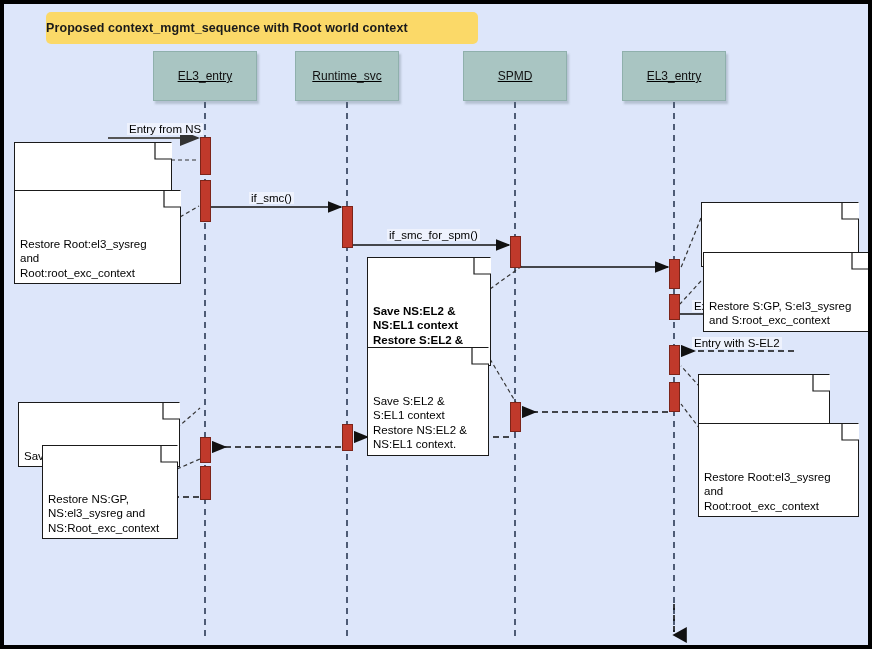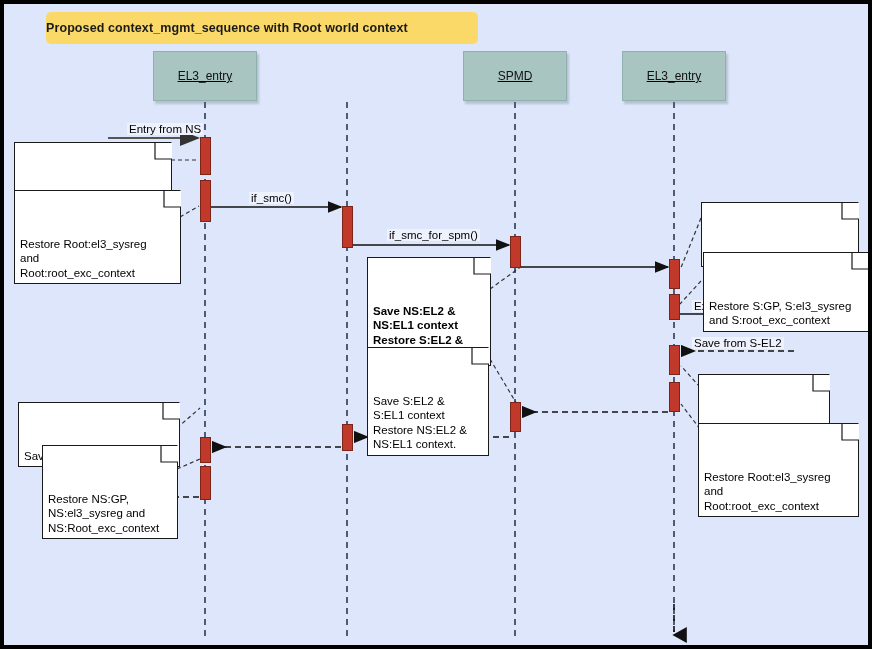--- a/index.html
+++ b/index.html
@@ -160,20 +160,23 @@
     </g>
   </svg>
 
   <div class="title-banner">
     <span>Proposed context_mgmt_sequence with Root world context</span>
   </div>
 
   <div class="participant" style="left:149px; top:47px;">
     <span>EL3_entry</span>
   </div>
+  <div class="participant" style="left:291px; top:47px;">
+    <span>Runtime_svc</span>
+  </div>
   <div class="participant" style="left:459px; top:47px;">
     <span>SPMD</span>
   </div>
   <div class="participant" style="left:618px; top:47px;">
     <span>EL3_entry</span>
   </div>
 
   <div class="activation" style="left:196px; top:133px; height:38px;"></div>
   <div class="activation" style="left:196px; top:176px; height:42px;"></div>
 
@@ -190,21 +193,21 @@
 
   <div class="activation" style="left:338px; top:420px; height:27px;"></div>
 
   <div class="activation" style="left:196px; top:433px; height:26px;"></div>
   <div class="activation" style="left:196px; top:462px; height:34px;"></div>
 
   <div class="msg-label" style="left:75px; top:119px;margin-left:48px;">Entry from NS</div>
   <div class="msg-label" style="left:245px; top:188px;">if_smc()</div>
   <div class="msg-label" style="left:383px; top:225px;">if_smc_for_spm()</div>
   <div class="msg-label" style="left:688px; top:296px;">Exit to S-EL2</div>
-  <div class="msg-label" style="left:688px; top:333px;">Save from S-EL2</div>
+  <div class="msg-label" style="left:688px; top:333px;">Entry with S-EL2</div>
 
   <div class="note" style="left:10px; top:138px; width:158px;">
     <span class="fold"></span>
     <svg class="fold-line" viewBox="0 0 24 24">
       <path d="M7,0 L7,17 L24,17" fill="none" stroke="#1a1a1a" stroke-width="1.2"></path>
     </svg>
     <span>Save NS:GP and
 NS:Root_exc_context</span>
   </div>
 

